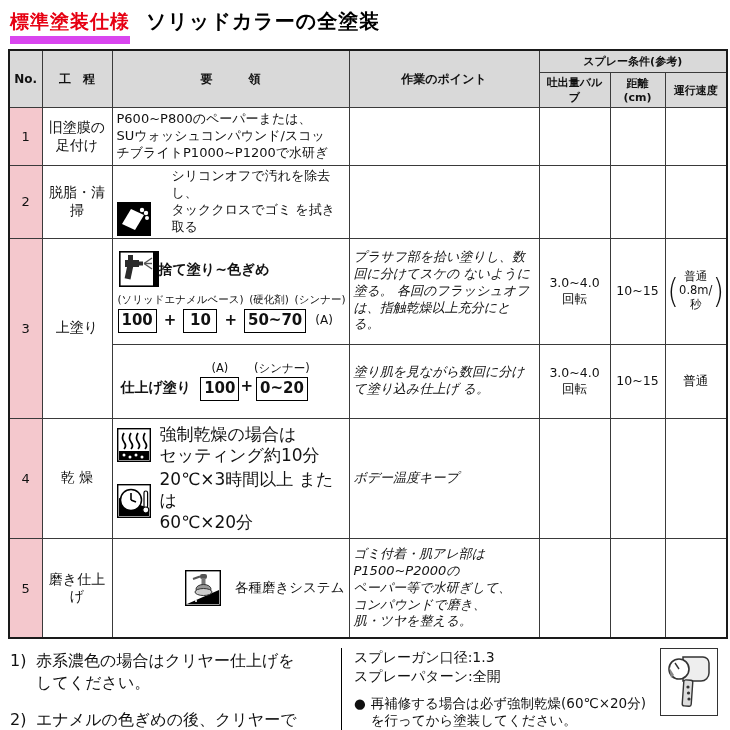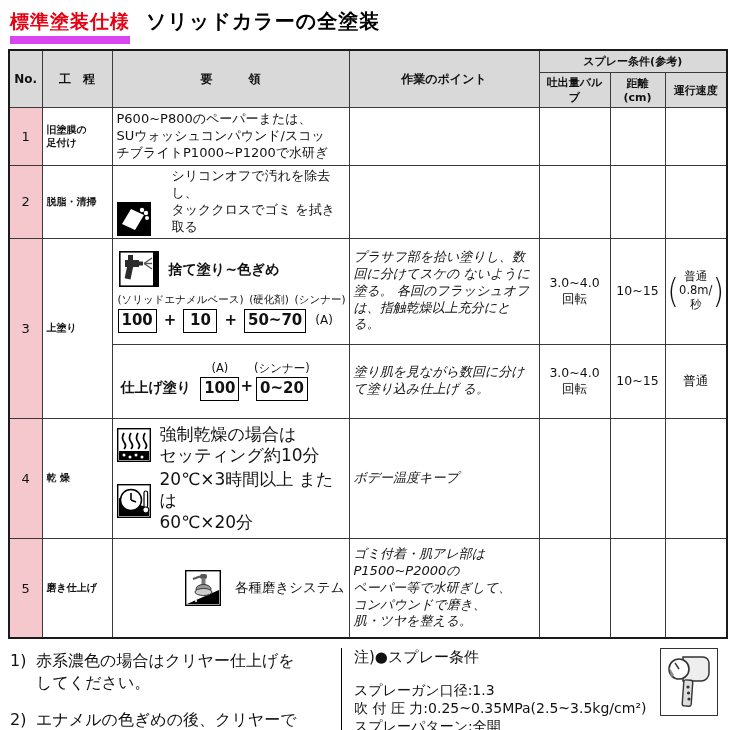--- a/index.html
+++ b/index.html
@@ -14,27 +14,27 @@
   .titlebar{display:flex;align-items:baseline;gap:16px;margin:8px 0 5px 10px;}
   .title-badge{font-size:19px;font-weight:bold;color:#e60012;border-bottom:8px solid #d946ef;padding-bottom:1px;letter-spacing:1px;}
   .title-main{font-size:20px;font-weight:bold;color:#000;letter-spacing:1px;}
 
   
   table.proc{border-collapse:collapse;table-layout:fixed;width:714px;margin:0 8px;border:2px solid #1a1a1a;}
   table.proc td,table.proc th{border:1px solid #3a3a3a;padding:2px 4px;vertical-align:middle;overflow:hidden;}
   .hdr{background:#d9d9d9;font-weight:bold;text-align:center;font-size:12px;padding:1px 2px;}
   .hdr-small{font-size:11px;}
   .no-cell{background:#f4c8cd;text-align:center;font-size:13px;}
-  .proc-cell{font-weight:bold;font-size:10px;padding-left:5px;line-height:1.25;}
+  .proc-cell{font-weight:normal;font-size:14px;padding-left:5px;line-height:1.25;text-align:center;}
   .yoryo{font-size:13px;line-height:1.3;padding:4px 5px;vertical-align:middle;}
   .points{font-size:13px;line-height:1.3;padding:4px 5px;vertical-align:middle;font-style:italic;}
   .cond{font-size:12.5px;text-align:center;line-height:1.25;}
 
   
-  .step-head{display:flex;align-items:center;gap:10px;margin:2px 0 6px 2px;}
+  .step-head{display:flex;align-items:center;margin:2px 0 6px 2px;}
   .step-label{font-weight:bold;font-size:14px;}
   .mix-labels{display:flex;justify-content:space-between;font-size:10.5px;width:228px;margin:0 0 2px 1px;}
   .mix-row{display:flex;align-items:center;gap:7px;margin-left:1px;}
   .mixbox{border:1.5px solid #000;padding:1px 3px;font-size:15px;min-width:26px;text-align:center;background:#fff;font-weight:bold;}
   .plus{font-size:15px;font-weight:bold;}
   .mix-suffix{font-size:12px;margin-left:2px;}
   .step2{display:flex;align-items:flex-end;gap:1px;padding:4px 0 4px 4px;}
   .step2 .step-label{margin-bottom:5px;margin-right:8px;}
   .mix-col{display:flex;flex-direction:column;align-items:center;gap:1px;font-size:11.5px;}
   .plus2{margin-bottom:4px;}
@@ -291,24 +291,22 @@
     <div class="note-item" style="margin-bottom:4px">
       <span class="note-no">2)</span>
       <span class="note-text pre">エナメルの色ぎめの後、クリヤーで
 仕上げ塗りをすると、ツヤ、肉持ち
 感などの仕上がりは更に向上します</span>
     </div>
 
   </div>
 
   <div class="notes-right">
-    <div class="nr-heading">注)●スプレー条件</div>
     <div class="nr-specs">
       <div>スプレーガン口径:1.3</div>
-      <div>吹 付 圧 力:0.25~0.35MPa(2.5~3.5kg/cm²)</div>
       <div>スプレーパターン:全開</div>
     </div>
     <div class="nr-bullets">
       <div class="nr-bullet">
         <span class="dot">●</span>
         <span class="pre">再補修する場合は必ず強制乾燥(60℃×20分)
 を行ってから塗装してください。</span>
       </div>
 
     </div>

